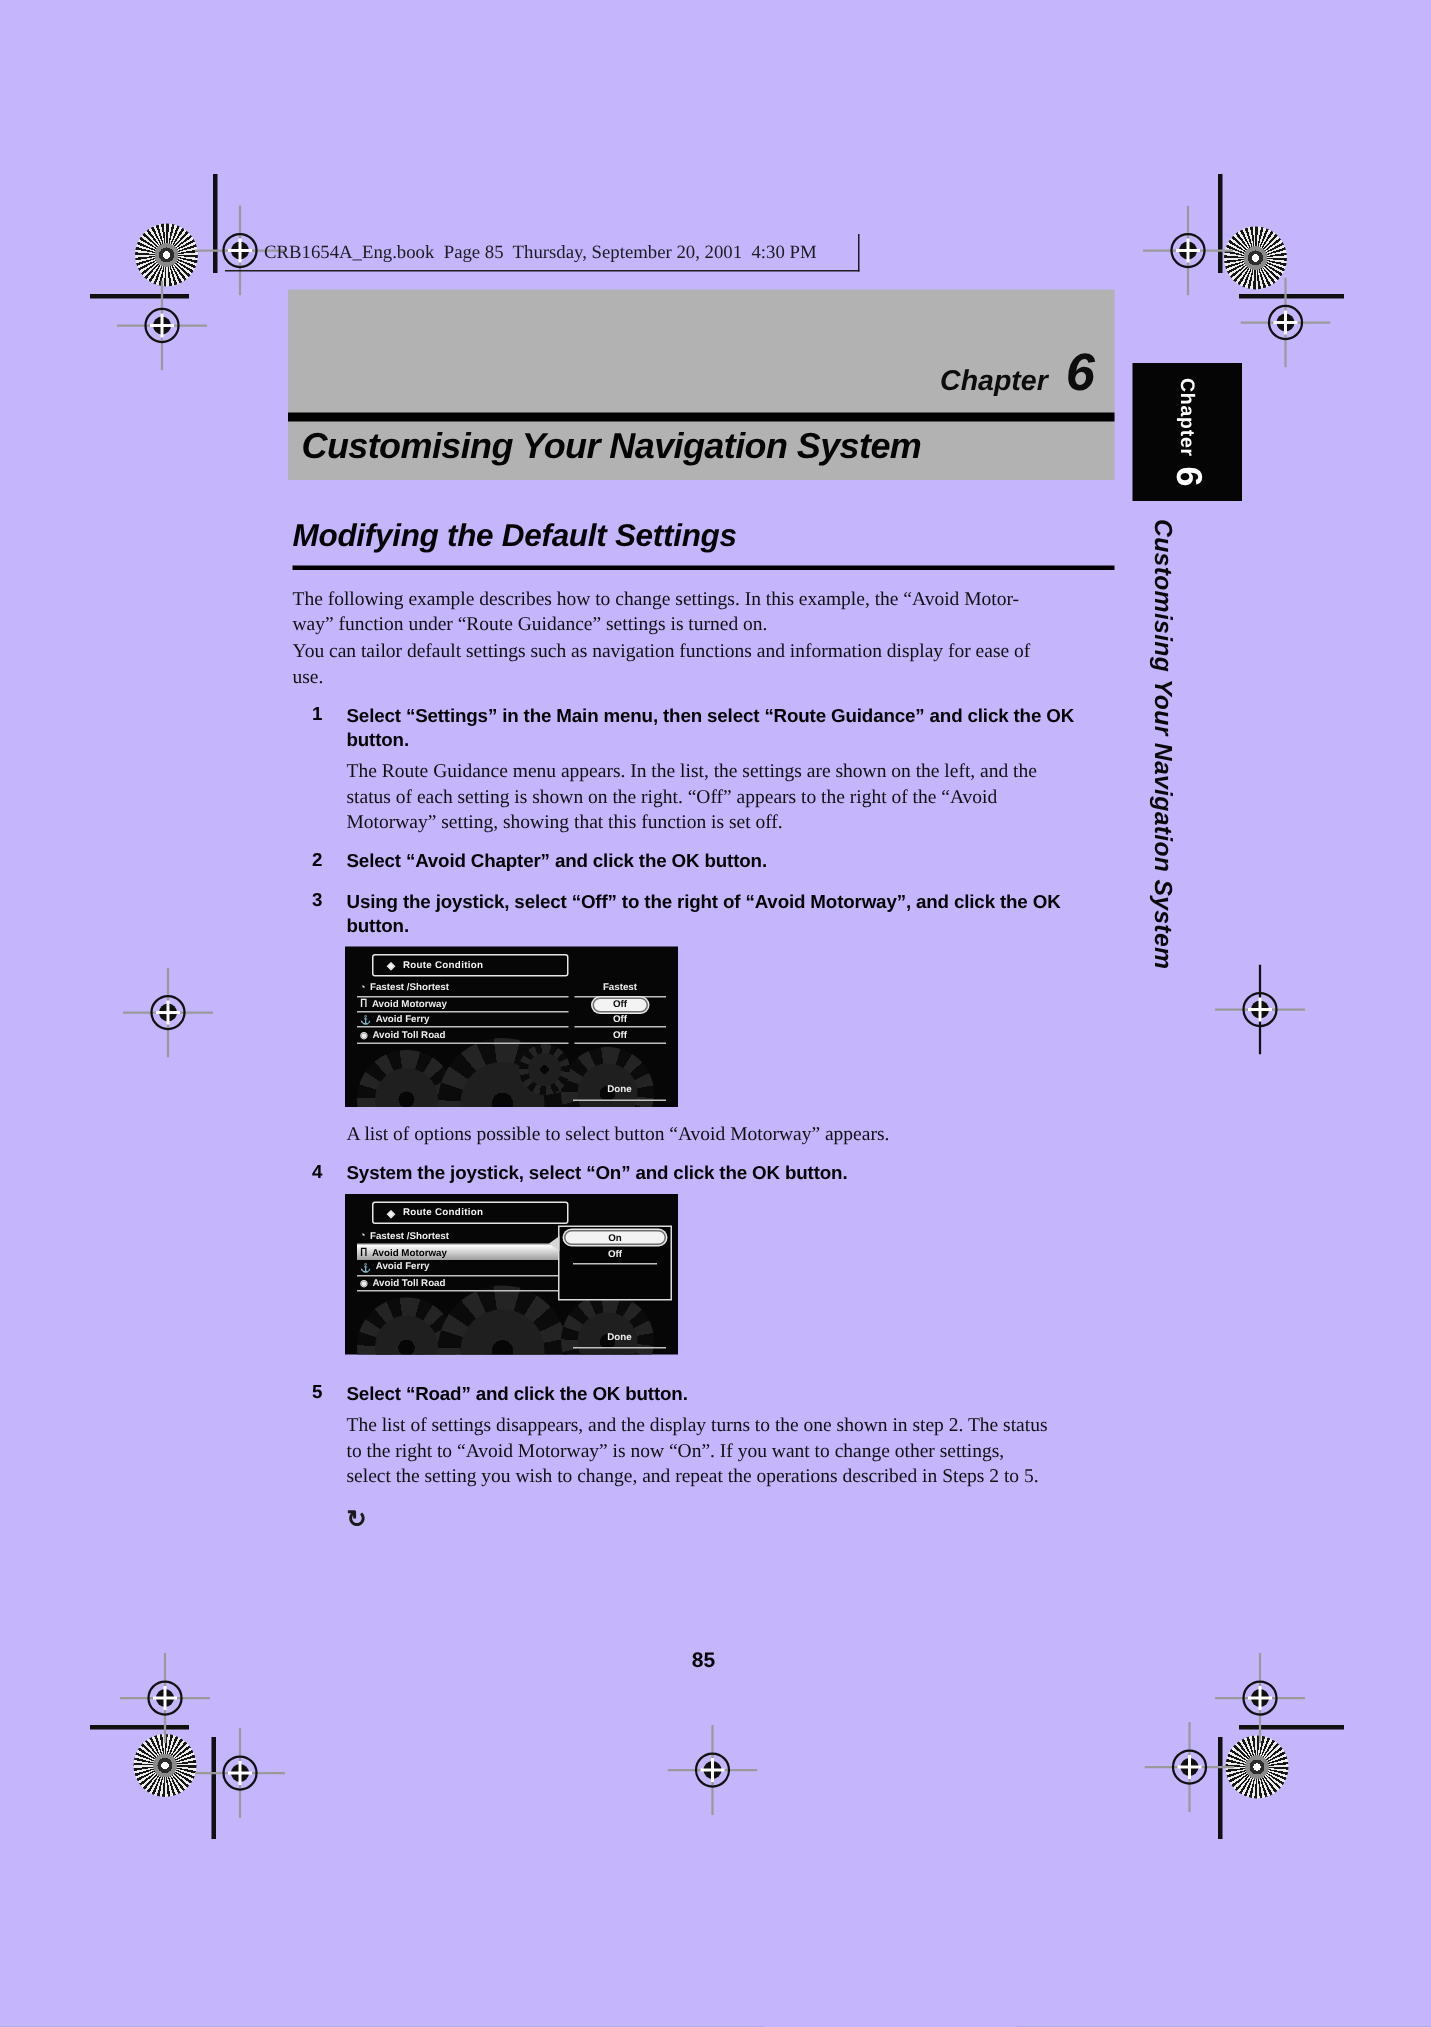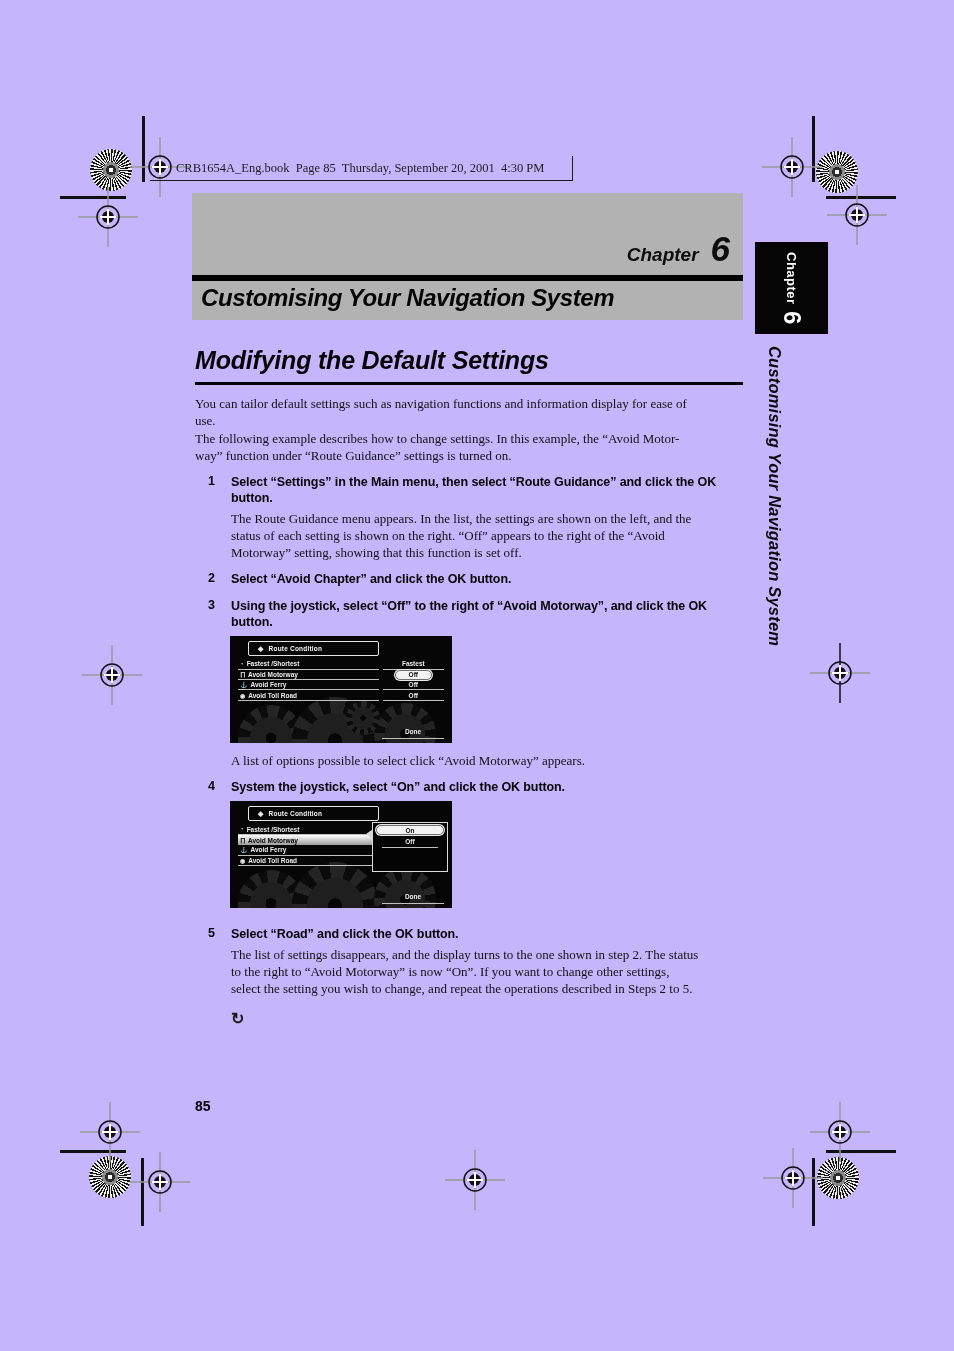--- a/index.html
+++ b/index.html
@@ -39,33 +39,33 @@
   .chapter-tab .w{font-size:13px;letter-spacing:0.5px;}
   .chapter-tab .n{font-size:24px;}
   .side-title{position:absolute;left:748px;top:346px;height:360px;width:36px;
               writing-mode:vertical-rl;font-family:"Liberation Sans",sans-serif;
               font-style:italic;font-weight:bold;font-size:16.5px;color:#0a0a0a;letter-spacing:0.2px;}
 
   
   .content{position:absolute;left:195px;top:346px;width:548px;}
   h2.sec{margin:0 0 10px 0;padding-bottom:7px;border-bottom:3px solid #000;
          font-family:"Liberation Sans",sans-serif;font-style:italic;font-weight:bold;
-         font-size:25px;letter-spacing:-0.2px;color:#050505;}
+         font-size:21px;letter-spacing:-0.2px;color:#050505;}
   p.body{margin:0;font-size:13px;line-height:1.33;white-space:pre-line;color:#111;}
   .step{display:flex;margin-top:10px;}
   .step-num{width:23px;padding-left:13px;flex:none;font-family:"Liberation Sans",sans-serif;
             font-weight:bold;font-size:12.5px;color:#050505;}
   .step-label{font-family:"Liberation Sans",sans-serif;font-weight:bold;font-size:12.5px;
               line-height:1.3;letter-spacing:-0.1px;white-space:pre-line;color:#050505;}
   .step-body{margin:3px 0 0 36px;font-size:13px;line-height:1.33;white-space:pre-line;color:#111;}
   .caption{margin:10px 0 0 36px;font-size:13px;color:#111;}
   .note{margin:13px 0 0 36px;display:flex;align-items:center;gap:7px;
         font-family:"Liberation Sans",sans-serif;font-size:13px;color:#3d3d3d;}
   .note .glyph{font-size:16px;font-weight:bold;color:#1a1a1a;line-height:1;}
-  .page-num{position:absolute;left:195px;top:1098px;width:548px;text-align:left;
+  .page-num{position:absolute;left:195px;top:1098px;width:548px;text-align:center;
             font-family:"Liberation Sans",sans-serif;font-weight:bold;font-size:14px;color:#000;}
 
   
   .navshot{position:relative;width:222px;height:107px;background:#060606;margin:6px 0 0 35px;
            overflow:hidden;font-family:"Liberation Sans",sans-serif;}
   .gear{position:absolute;border-radius:50%;
         background:repeating-conic-gradient(#242424 0deg 16deg,#0b0b0b 16deg 32deg);}
   .gear span{position:absolute;inset:18%;border-radius:50%;
         background:radial-gradient(circle,#060606 0 18%,#1f1f1f 18% 100%);}
   .ntitle{position:absolute;left:18px;top:5px;width:120px;height:13px;border:1px solid #e6e6e6;
@@ -225,24 +225,24 @@
   <div class="chapter-tab">
     <div class="vert">
       <span class="w">Chapter</span>
       <span class="n">6</span>
     </div>
   </div>
   <div class="side-title">Customising Your Navigation System</div>
 
   <div class="content">
     <h2 class="sec">Modifying the Default Settings</h2>
+    <p class="body">The following example describes how to change settings. In this example, the “Avoid Motor-
+way” function under “Route Guidance” settings is turned on.</p>
     <p class="body">You can tailor default settings such as navigation functions and information display for ease of
 use.</p>
-    <p class="body">The following example describes how to change settings. In this example, the “Avoid Motor-
-way” function under “Route Guidance” settings is turned on.</p>
 
     <div class="step">
       <span class="step-num">1</span>
       <span class="step-label">Select “Settings” in the Main menu, then select “Route Guidance” and click the OK
 button.</span>
     </div>
     <p class="step-body">The Route Guidance menu appears. In the list, the settings are shown on the left, and the
 status of each setting is shown on the right. “Off” appears to the right of the “Avoid
 Motorway” setting, showing that this function is set off.</p>
 
@@ -302,21 +302,21 @@
           <div class="nlabel">
               <span class="ic">◉</span>
               <span>Avoid Toll Road</span>
             </div>
           <div class="nvalue">Off</div>
         </div>
       </div>
       <div class="ndone">Done</div>
     </div>
 
-    <p class="caption">A list of options possible to select click “Avoid Motorway” appears.</p>
+    <p class="caption">A list of options possible to select button “Avoid Motorway” appears.</p>
 
     <div class="step">
       <span class="step-num">4</span>
       <span class="step-label">System the joystick, select “On” and click the OK button.</span>
     </div>
 
     <div class="navshot">
       <div class="gear" style="left:8px;bottom:-28px;width:66px;height:66px;">
           <span></span>
         </div>

